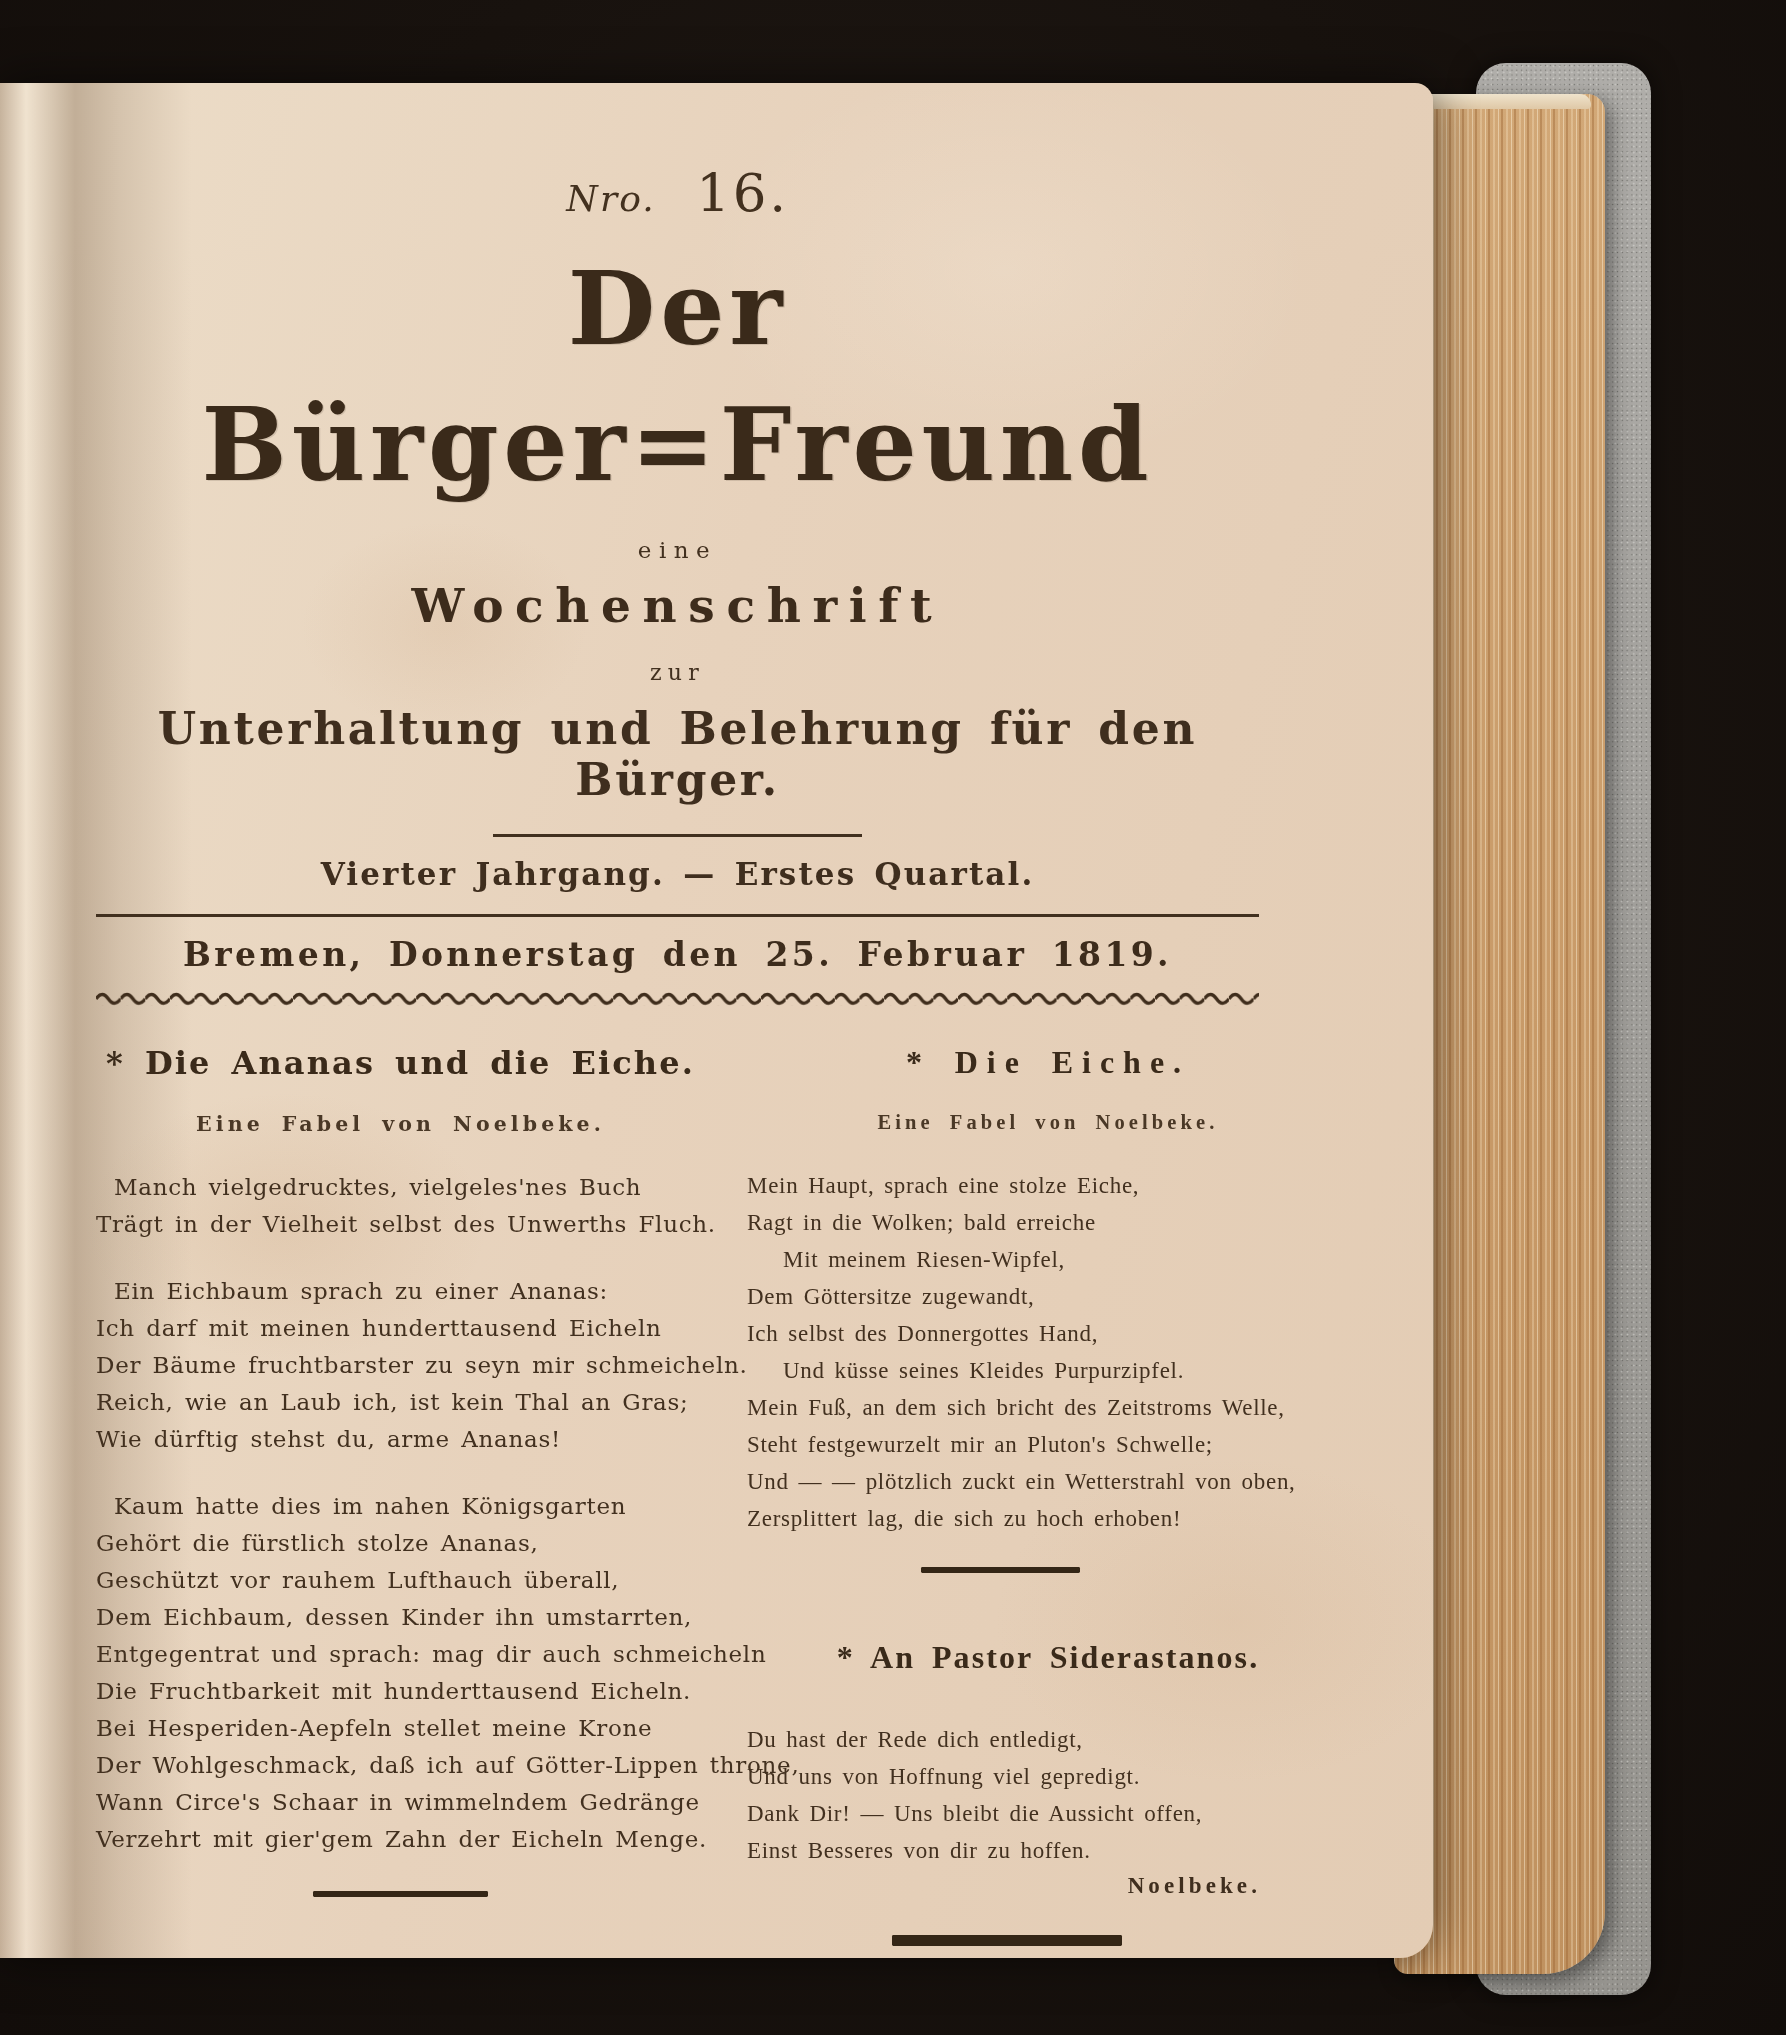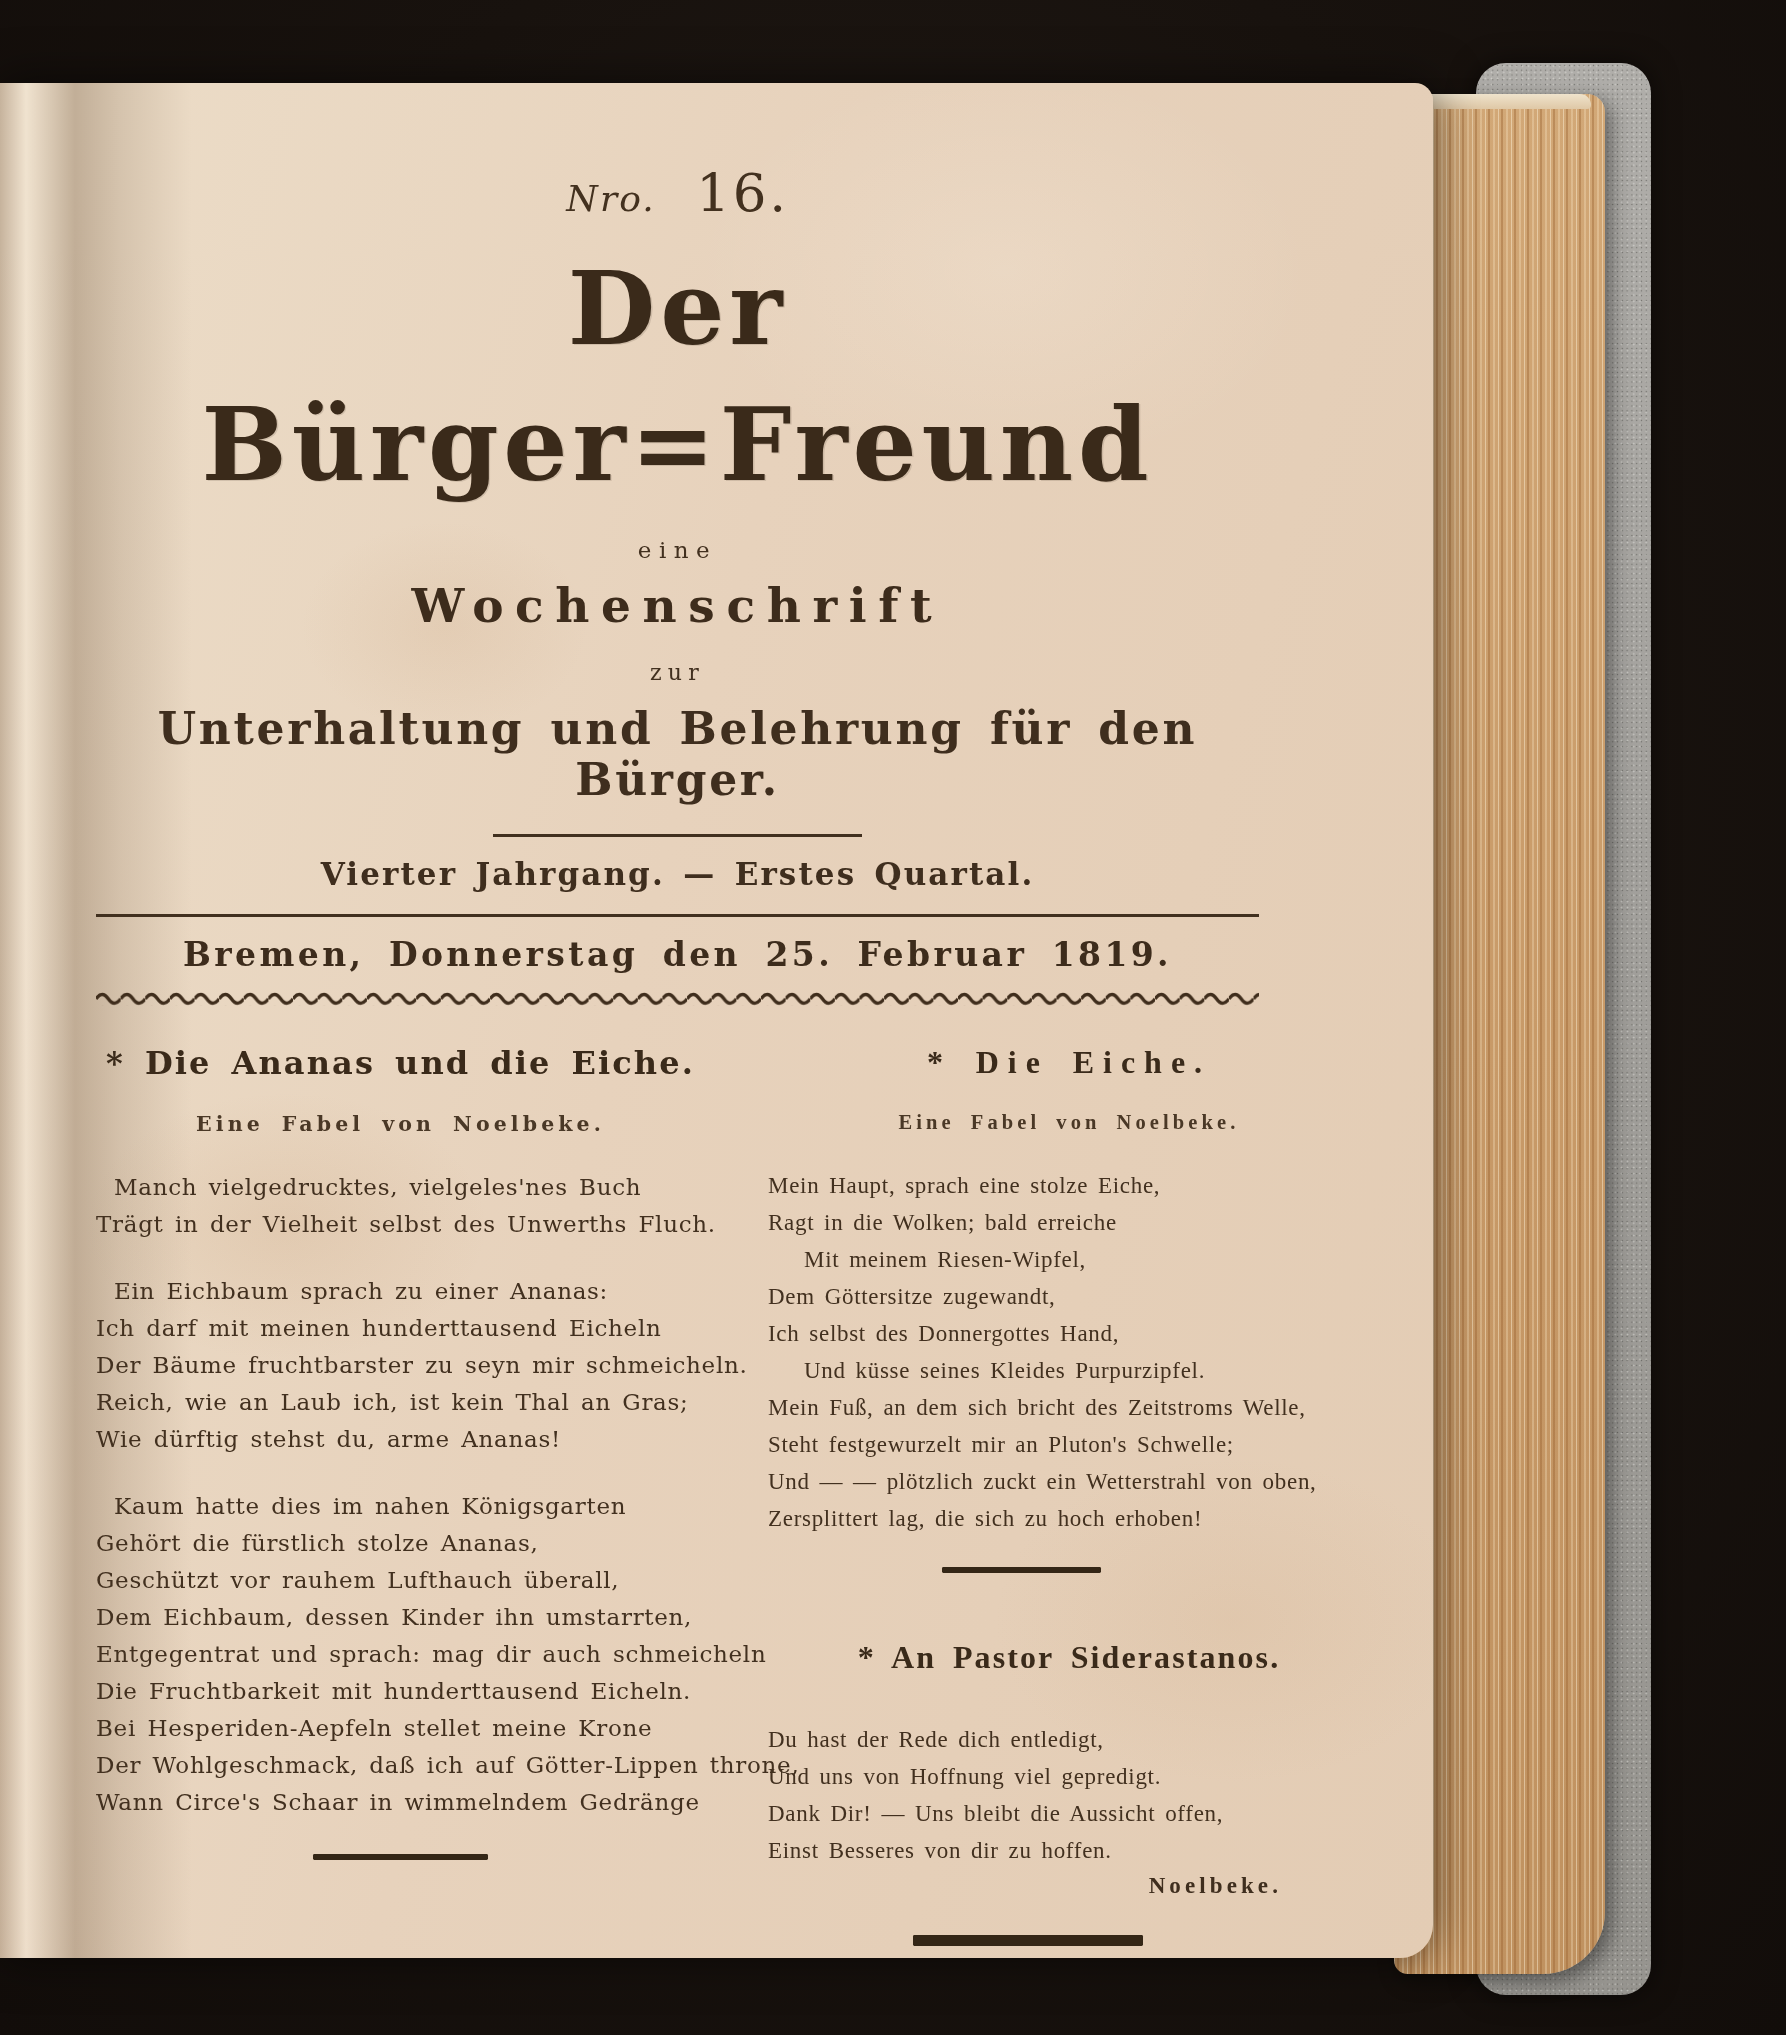--- a/index.html
+++ b/index.html
@@ -79,21 +79,21 @@
   .sub-zur{margin-top:27px;font-size:22px;letter-spacing:6.2px;}
   .sub-unterhaltung{margin-top:18px;font-size:44px;letter-spacing:2.7px;word-spacing:8.2px;font-weight:bold;color:#3f2e1e;}
   .rule{background:#41301f;height:3.4px;}
   .rule-short{width:369px;margin:29px auto 0 auto;}
   .volume-line{margin-top:19px;font-size:31px;letter-spacing:2.1px;word-spacing:5.5px;font-weight:bold;color:#3f2e1e;}
   .rule-full{width:100%;margin-top:22px;}
   .dateline{margin-top:18px;font-size:33px;letter-spacing:3.4px;word-spacing:9.6px;font-weight:bold;color:#3d2c1c;}
   .wavy{display:block;margin-top:18px;}
 
   
-  .columns{position:relative;display:flex;gap:63px;margin-left:96px;width:1274px;margin-top:38px;}
+  .columns{position:relative;display:flex;gap:42px;margin-left:96px;width:1274px;margin-top:38px;}
   .col{flex:0 0 auto;}
   .col-left{width:609px;}
   .col-right{width:602px;font-family:Liberation Serif, serif;}
   .piece-title{margin:0;font-size:32px;font-weight:bold;text-align:center;letter-spacing:2.1px;word-spacing:6.8px;color:#3a2a1a;}
   .piece-title.spread{letter-spacing:9px;}
   .piece-subtitle{margin-top:30px;font-size:20.5px;font-weight:bold;text-align:center;letter-spacing:4.1px;word-spacing:6.8px;color:#4a3826;}
   .poem{margin-top:33px;font-size:23px;line-height:37px;}
   .stanza{margin-bottom:30px;}
   .pline{white-space:nowrap;letter-spacing:0.7px;word-spacing:3.4px;}
   .divider{background:#342616;border-radius:1.4px;}
@@ -159,20 +159,21 @@
             <div class="stanza">
               <div class="pline" style="padding-left: 18px;">Kaum hatte dies im nahen Königsgarten</div>
               <div class="pline">Gehört die fürstlich stolze Ananas,</div>
               <div class="pline">Geschützt vor rauhem Lufthauch überall,</div>
               <div class="pline">Dem Eichbaum, dessen Kinder ihn umstarrten,</div>
               <div class="pline">Entgegentrat und sprach: mag dir auch schmeicheln</div>
               <div class="pline">Die Fruchtbarkeit mit hunderttausend Eicheln.</div>
               <div class="pline">Bei Hesperiden-Aepfeln stellet meine Krone</div>
               <div class="pline">Der Wohlgeschmack, daß ich auf Götter-Lippen throne,</div>
               <div class="pline">Wann Circe's Schaar in wimmelndem Gedränge</div>
+              <div class="pline">Verzehrt mit gier'gem Zahn der Eicheln Menge.</div>
             </div>
           </div>
         <div class="divider divider-left"></div>
       </section>
 
       <section class="col col-right">
         <h2 class="piece-title spread">* Die Eiche.</h2>
         <h3 class="piece-subtitle">Eine Fabel von Noelbeke.</h3>
         <div class="poem">
             <div class="stanza">

